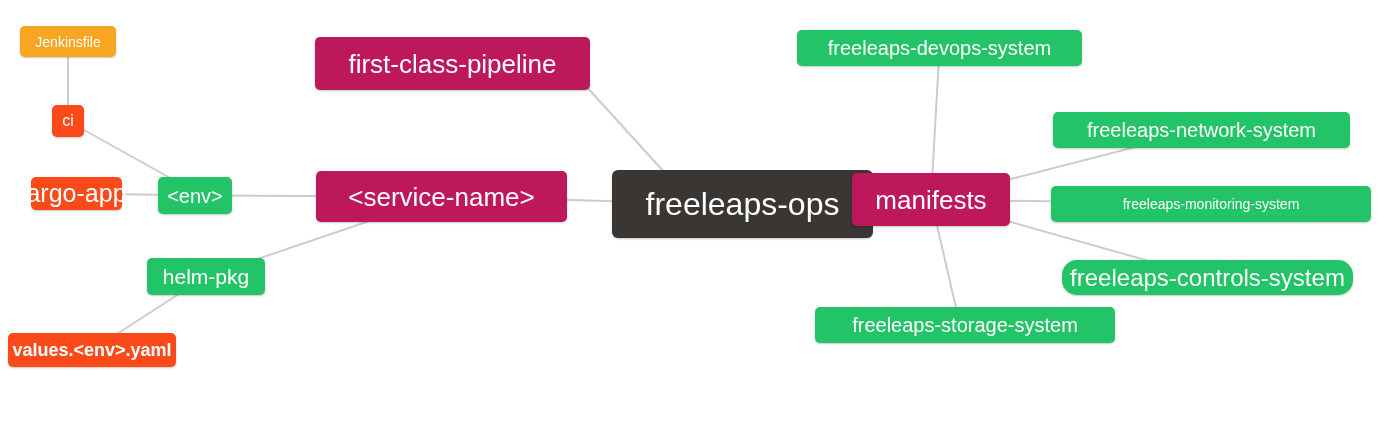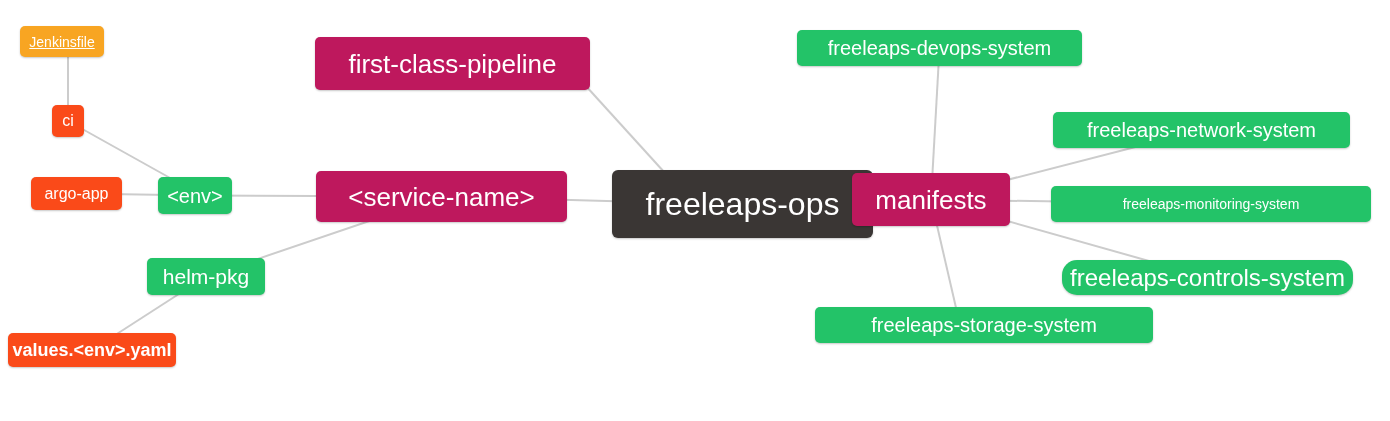--- a/index.html
+++ b/index.html
@@ -34,35 +34,35 @@
     line-height: 1;
   }
   
   .c-dark  { background: #3A3634; }
   .c-blue  { background: #be185d; }
   .c-green { background: #23C368; }
   .c-red   { background: #FA4A19; }
   .c-amber { background: #F8A522; }
 
   
-  .n-jenkinsfile   { left: 20px;   top: 26px;  width: 84px;  height: 31px; font-size: 14px; text-decoration: underline; }
+  .n-jenkinsfile   { left: 20px;   top: 26px;  width: 96px;  height: 31px; font-size: 14px; }
   .n-ci            { left: 52px;   top: 105px; width: 32px;  height: 32px; font-size: 16px; }
-  .n-argo-app      { left: 31px;   top: 177px; width: 91px;  height: 33px; font-size: 16px; }
+  .n-argo-app      { left: 31px;   top: 177px; width: 91px;  height: 33px; font-size: 25px; }
   .n-env           { left: 158px;  top: 177px; width: 74px;  height: 37px; font-size: 20px; }
   .n-helm-pkg      { left: 147px;  top: 258px; width: 118px; height: 37px; font-size: 21px; }
   .n-values        { left: 8px;    top: 333px; width: 168px; height: 34px; font-size: 18px; font-weight: bold; }
   .n-first-class   { left: 315px;  top: 37px;  width: 275px; height: 53px; font-size: 26px; }
   .n-service-name  { left: 316px;  top: 171px; width: 251px; height: 51px; font-size: 26px; }
   .n-root          { left: 584px;  top: 170px; width: 261px; height: 68px; font-size: 32px; border-radius: 6px; margin-left: 28px; }
   .n-manifests     { left: 852px;  top: 173px; width: 158px; height: 53px; font-size: 26px; }
   .n-devops        { left: 797px;  top: 30px;  width: 285px; height: 36px; font-size: 20px; }
   .n-network       { left: 1053px; top: 112px; width: 297px; height: 36px; font-size: 20px; }
   .n-monitoring    { left: 1051px; top: 186px; width: 320px; height: 36px; font-size: 14px; }
   .n-controls      { left: 1062px; top: 260px; width: 291px; height: 35px; font-size: 24px; border-radius: 15px; }
-  .n-storage       { left: 815px;  top: 307px; width: 338px; height: 36px; font-size: 20px; }
+  .n-storage       { left: 815px;  top: 307px; width: 300px; height: 36px; font-size: 20px; }
 </style>
 </head>
 <body>
 
 <div class="canvas">
 
   <svg class="edges" xmlns="http://www.w3.org/2000/svg">
     <line x1="68" y1="41.5" x2="68" y2="121"></line>
     <line x1="68" y1="121" x2="201.5" y2="195.5"></line>
     <line x1="76.5" y1="193.5" x2="201.5" y2="195.5"></line>

